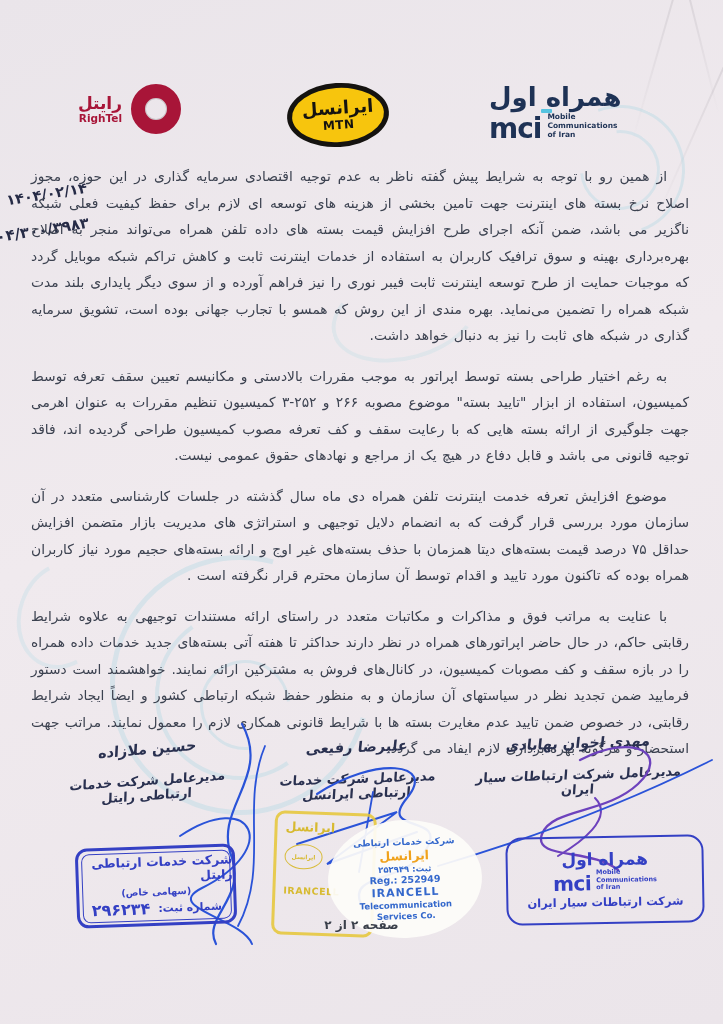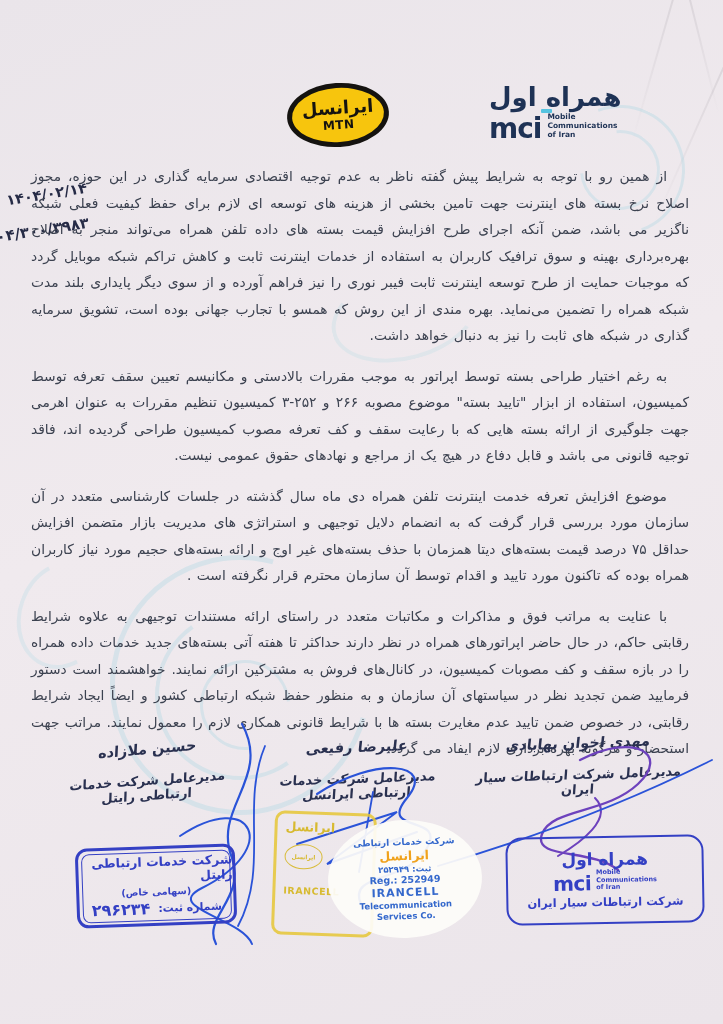--- a/index.html
+++ b/index.html
@@ -109,20 +109,27 @@
   <div class="crease" id="crease2"></div>
   <div class="crease" id="crease3"></div>
   <div class="wm" id="wm1"></div>
   <div class="wm" id="wm1b"></div>
   <div class="wm" id="wm2"></div>
   <div class="wm" id="wm3"></div>
   <div class="wm" id="wm3b"></div>
   <div class="wm" id="wm3c"></div>
   <div class="wm" id="wm4"></div>
 
+  <div class="logo rightel">
+    <div class="txt">
+      <div class="fa">رایتل</div>
+      <div class="en">RighTel</div>
+    </div>
+    <div class="ring"></div>
+  </div>
 
   <div class="logo irancell">
     <div class="fa">ایرانسل</div>
     <div class="en">MTN</div>
   </div>
 
   <div class="logo mci">
     <div class="fa">همراه اول</div>
     <div class="row">
       <span class="dash"></span>
@@ -203,14 +210,15 @@
     <div class="fa">همراه اول</div>
     <div class="row">
       <div class="en">mci</div>
       <div class="tag">Mobile
 Communications
 of Iran</div>
     </div>
     <div class="co">شرکت ارتباطات سیار ایران</div>
   </div>
 
+  <div class="page-footer">صفحه ۲ از ۲</div>
 
 </div>
 
 </body></html>

